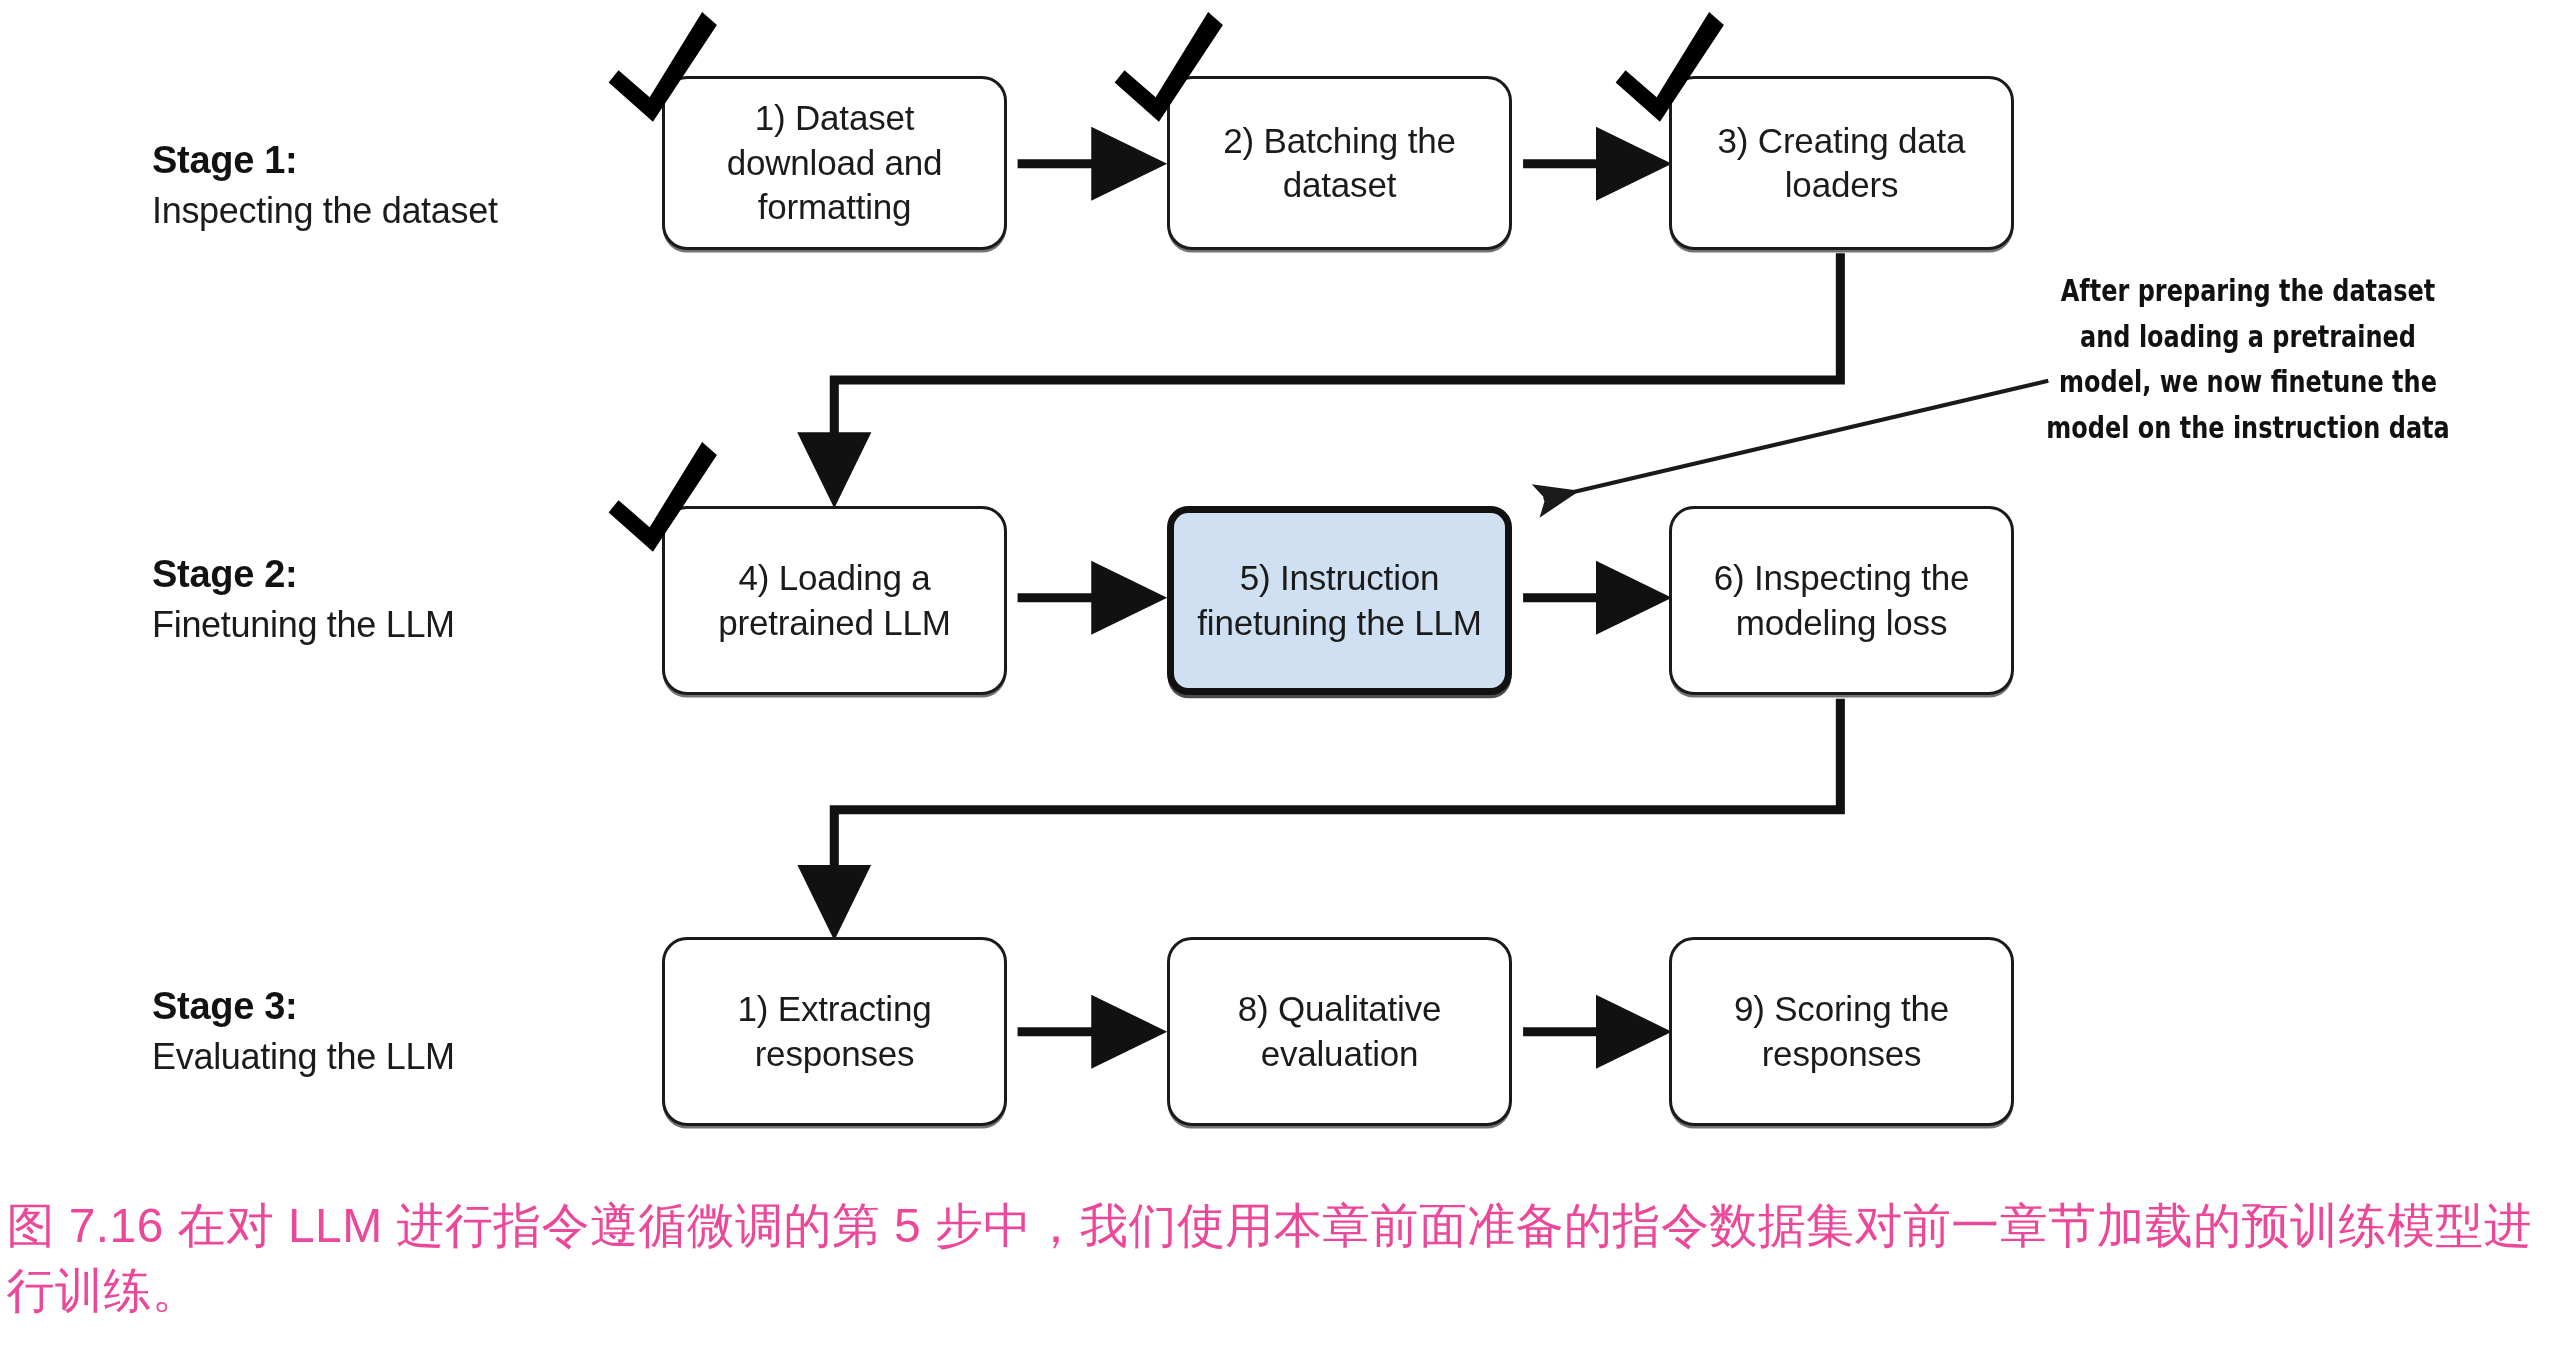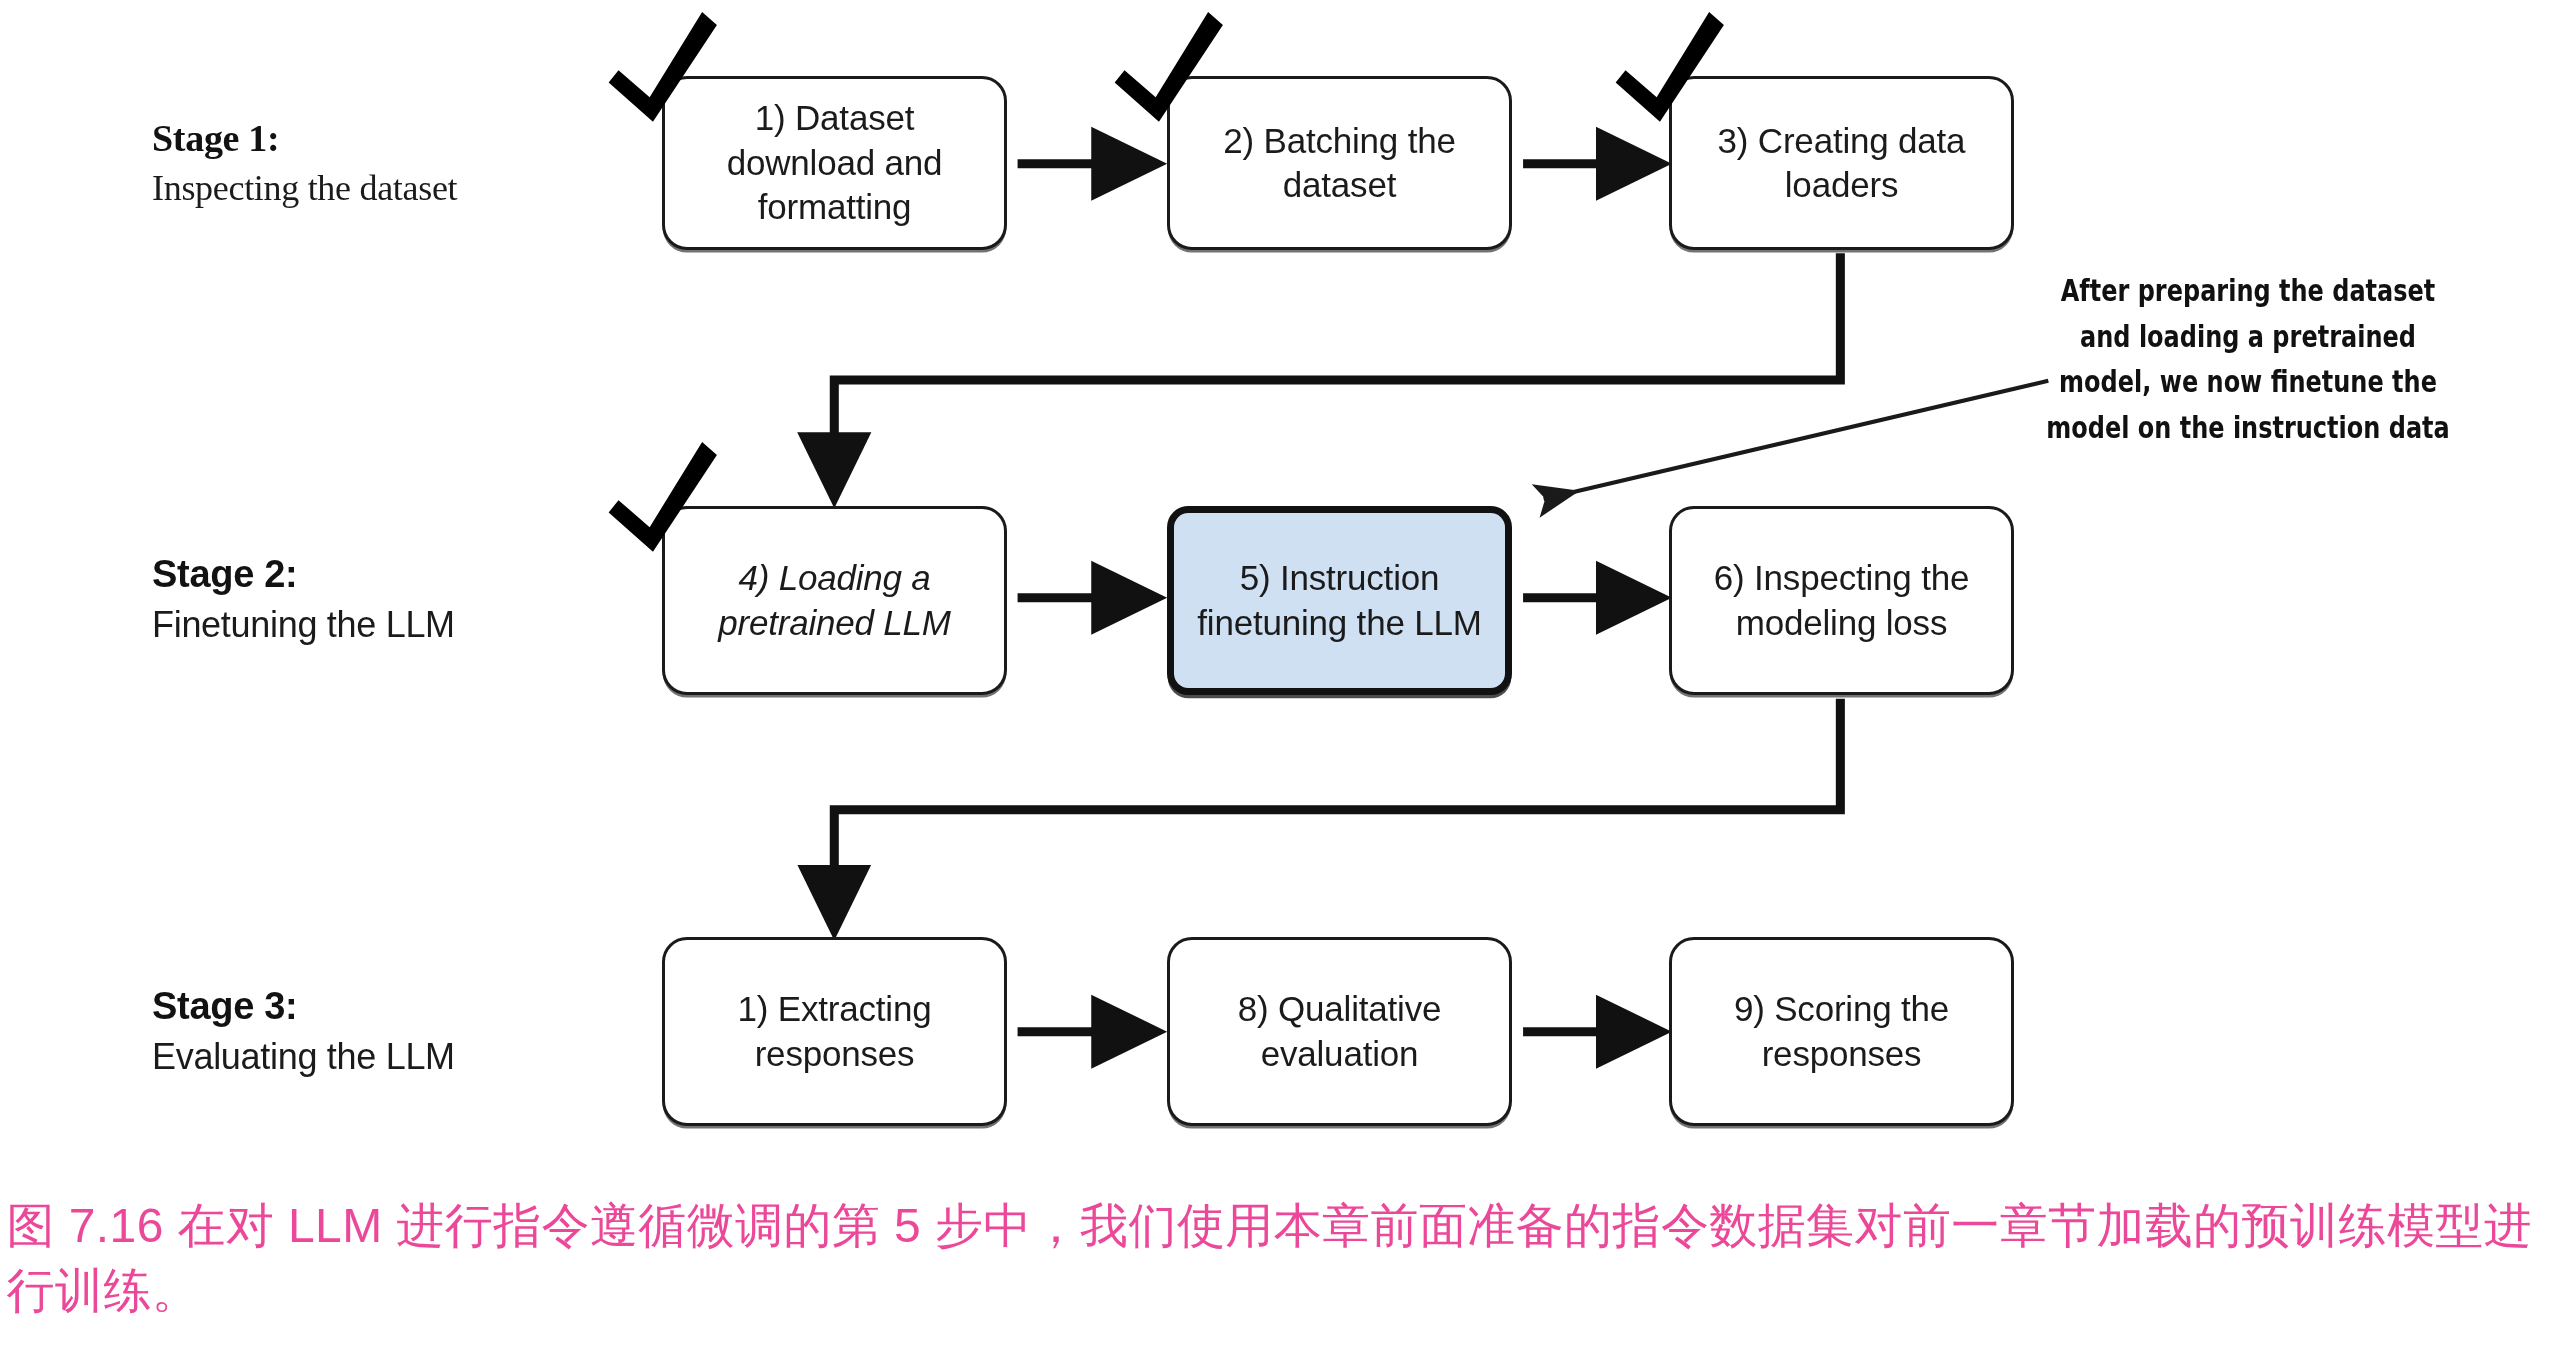--- a/index.html
+++ b/index.html
@@ -65,21 +65,21 @@
     <line x1="1853" y1="727" x2="2012" y2="727" stroke="#111111" stroke-width="11" marker-end="url(#ah)"></line>
 
     <path d="M 2239 850 L 2239 985 L 1015 985 L 1015 1122" fill="none" stroke="#111111" stroke-width="11" marker-end="url(#ah)"></path>
 
     <line x1="1238" y1="1255" x2="1398" y2="1255" stroke="#111111" stroke-width="11" marker-end="url(#ah)"></line>
     <line x1="1853" y1="1255" x2="2012" y2="1255" stroke="#111111" stroke-width="11" marker-end="url(#ah)"></line>
 
     <line x1="2492" y1="463" x2="1878" y2="607" stroke="#1a1a1a" stroke-width="5" marker-end="url(#ah-thin)"></line>
   </svg>
 
-  <div class="stage-label" style="top:116px;font-family:Liberation Serif, serif;">
+  <div class="stage-label" style="top:138px;">
     <div class="stage-title">Stage 1:</div>
     <div class="stage-sub">Inspecting the dataset</div>
   </div>
 
   <div class="box" style="left:662px;top:76px;width:345px;height:174px;">
     <span class="txt">1) Dataset download and formatting</span>
   </div>
   <svg class="check" style="left:602px;top:6.6px;" viewBox="0 0 140 150">
     <path d="M8 92 L20 77 L58 110 L122 6 L140 22 L62 140 Z" fill="#000000"></path>
   </svg>
@@ -96,21 +96,21 @@
   </div>
   <svg class="check" style="left:1609px;top:6.6px;" viewBox="0 0 140 150">
     <path d="M8 92 L20 77 L58 110 L122 6 L140 22 L62 140 Z" fill="#000000"></path>
   </svg>
 
   <div class="stage-label" style="top:552px;">
     <div class="stage-title">Stage 2:</div>
     <div class="stage-sub">Finetuning the LLM</div>
   </div>
 
-  <div class="box" style="left:662px;top:506px;width:345px;height:189px;font-style:italic;">
+  <div class="box" style="left:662px;top:506px;width:345px;height:189px;">
     <span class="txt">4) Loading a pretrained LLM</span>
   </div>
   <svg class="check" style="left:602px;top:437px;" viewBox="0 0 140 150">
     <path d="M8 92 L20 77 L58 110 L122 6 L140 22 L62 140 Z" fill="#000000"></path>
   </svg>
 
   <div class="box accent" style="left:1167px;top:506px;width:345px;height:189px;">
     <span class="txt">5) Instruction finetuning the LLM</span>
   </div>
 

